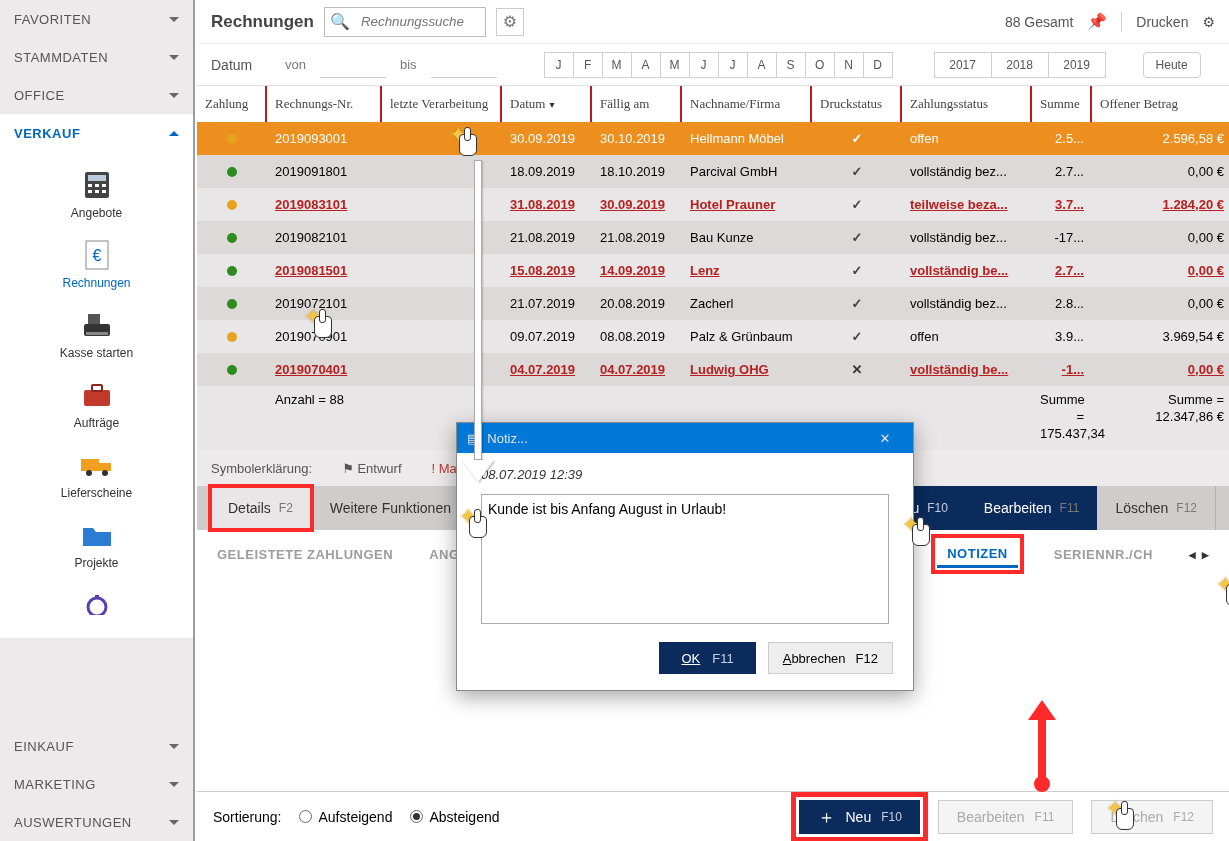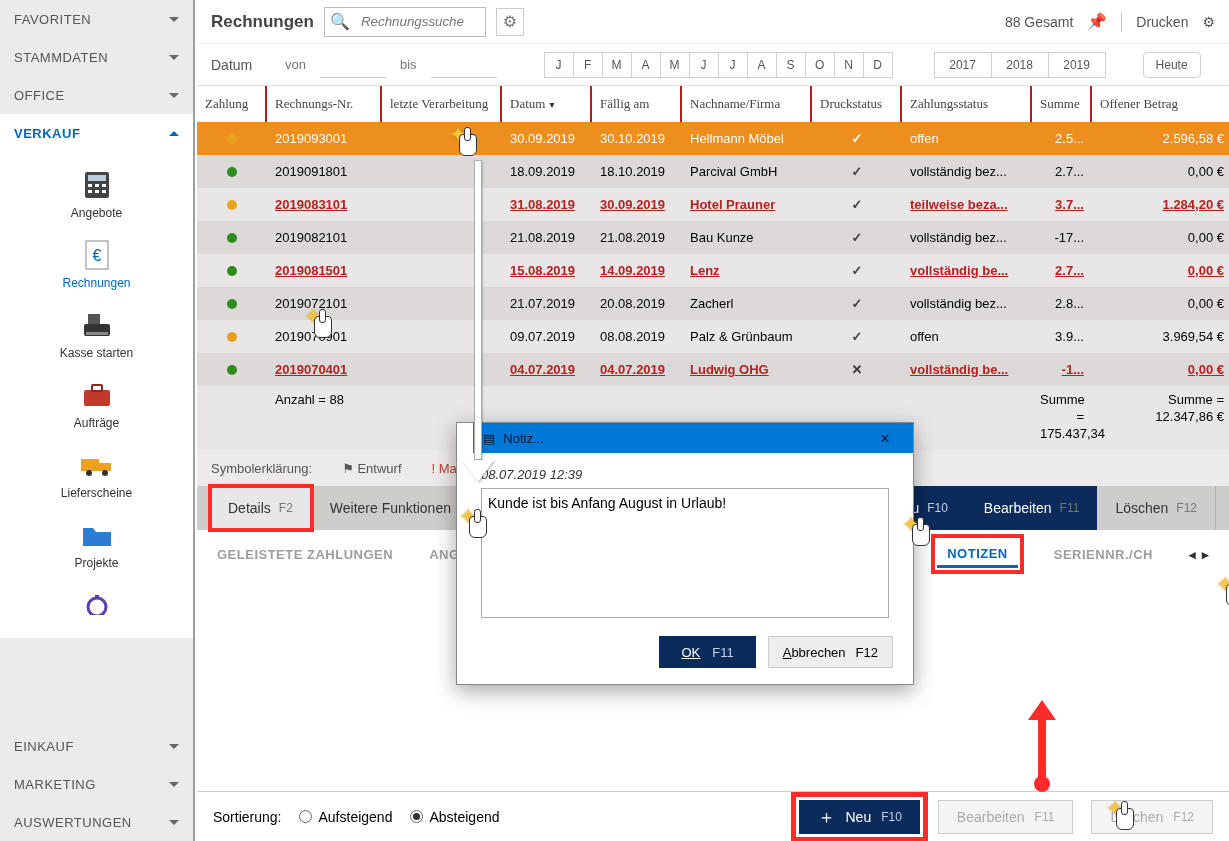--- a/index.html
+++ b/index.html
@@ -87,24 +87,24 @@
   .radio .r{width:13px;height:13px;border:1px solid #666;border-radius:50%;display:inline-flex;align-items:center;justify-content:center;}
   .radio .r.on::after{content:"";width:7px;height:7px;border-radius:50%;background:#333;}
   .bbtn{height:34px;padding:0 18px;border:1px solid #ccc;display:flex;align-items:center;gap:10px;font-size:14px;color:#aaa;background:#f4f4f4;cursor:pointer;}
   .bbtn.primary{background:#0a2b5c;color:#fff;border:none;}
   .bbtn.primary .fk{color:#c6d0e3;}
   .bbtn .fk{font-size:12px;}
   .hl-red2{outline:5px solid #ff2a2a;outline-offset:3px;}
 
   
   .modal{position:absolute;left:456px;top:422px;width:458px;background:#fff;border:1px solid #888;box-shadow:0 6px 20px rgba(0,0,0,.35);}
-  .mtitle{height:30px;background:#0078d7;color:#0f172a;display:flex;align-items:center;padding:0 10px;font-size:13px;gap:8px;margin-left:16px;}
+  .mtitle{height:30px;background:#0078d7;color:#e5e5e5;display:flex;align-items:center;padding:0 10px;font-size:13px;gap:8px;}
   .mtitle .x{margin-left:auto;width:36px;text-align:center;cursor:pointer;}
   .mbody{padding:14px 24px 10px;}
-  .mtime{font-style:italic;color:#333;font-size:13px;margin-bottom:6px;}
+  .mtime{font-style:italic;color:#333;font-size:13px;margin-bottom:12px;}
   .marea{width:100%;height:130px;border:1px solid #aaa;padding:6px;resize:none;font-size:14px;}
   .mfoot{display:flex;justify-content:flex-end;gap:12px;padding:4px 20px 16px;}
   .mok{background:#0a2b5c;color:#fff;height:32px;padding:0 22px;display:flex;align-items:center;gap:12px;font-size:13px;cursor:pointer;}
   .mcancel{background:#eee;border:1px solid #ccc;height:32px;padding:0 14px;display:flex;align-items:center;gap:10px;font-size:13px;cursor:pointer;}
 
   
   .arrow-down{position:absolute;pointer-events:none;}
   .arrow-down .shaft{width:8px;background:#fff;border:1px solid #aaa;margin:0 auto;box-shadow:1px 1px 2px rgba(0,0,0,.2);}
   .arrow-down .head{width:0;height:0;border-left:16px solid transparent;border-right:16px solid transparent;border-top:22px solid #fff;filter:drop-shadow(1px 1px 1px rgba(0,0,0,.3));margin:0 auto;}
   .arrow-up-red{position:absolute;pointer-events:none;}

